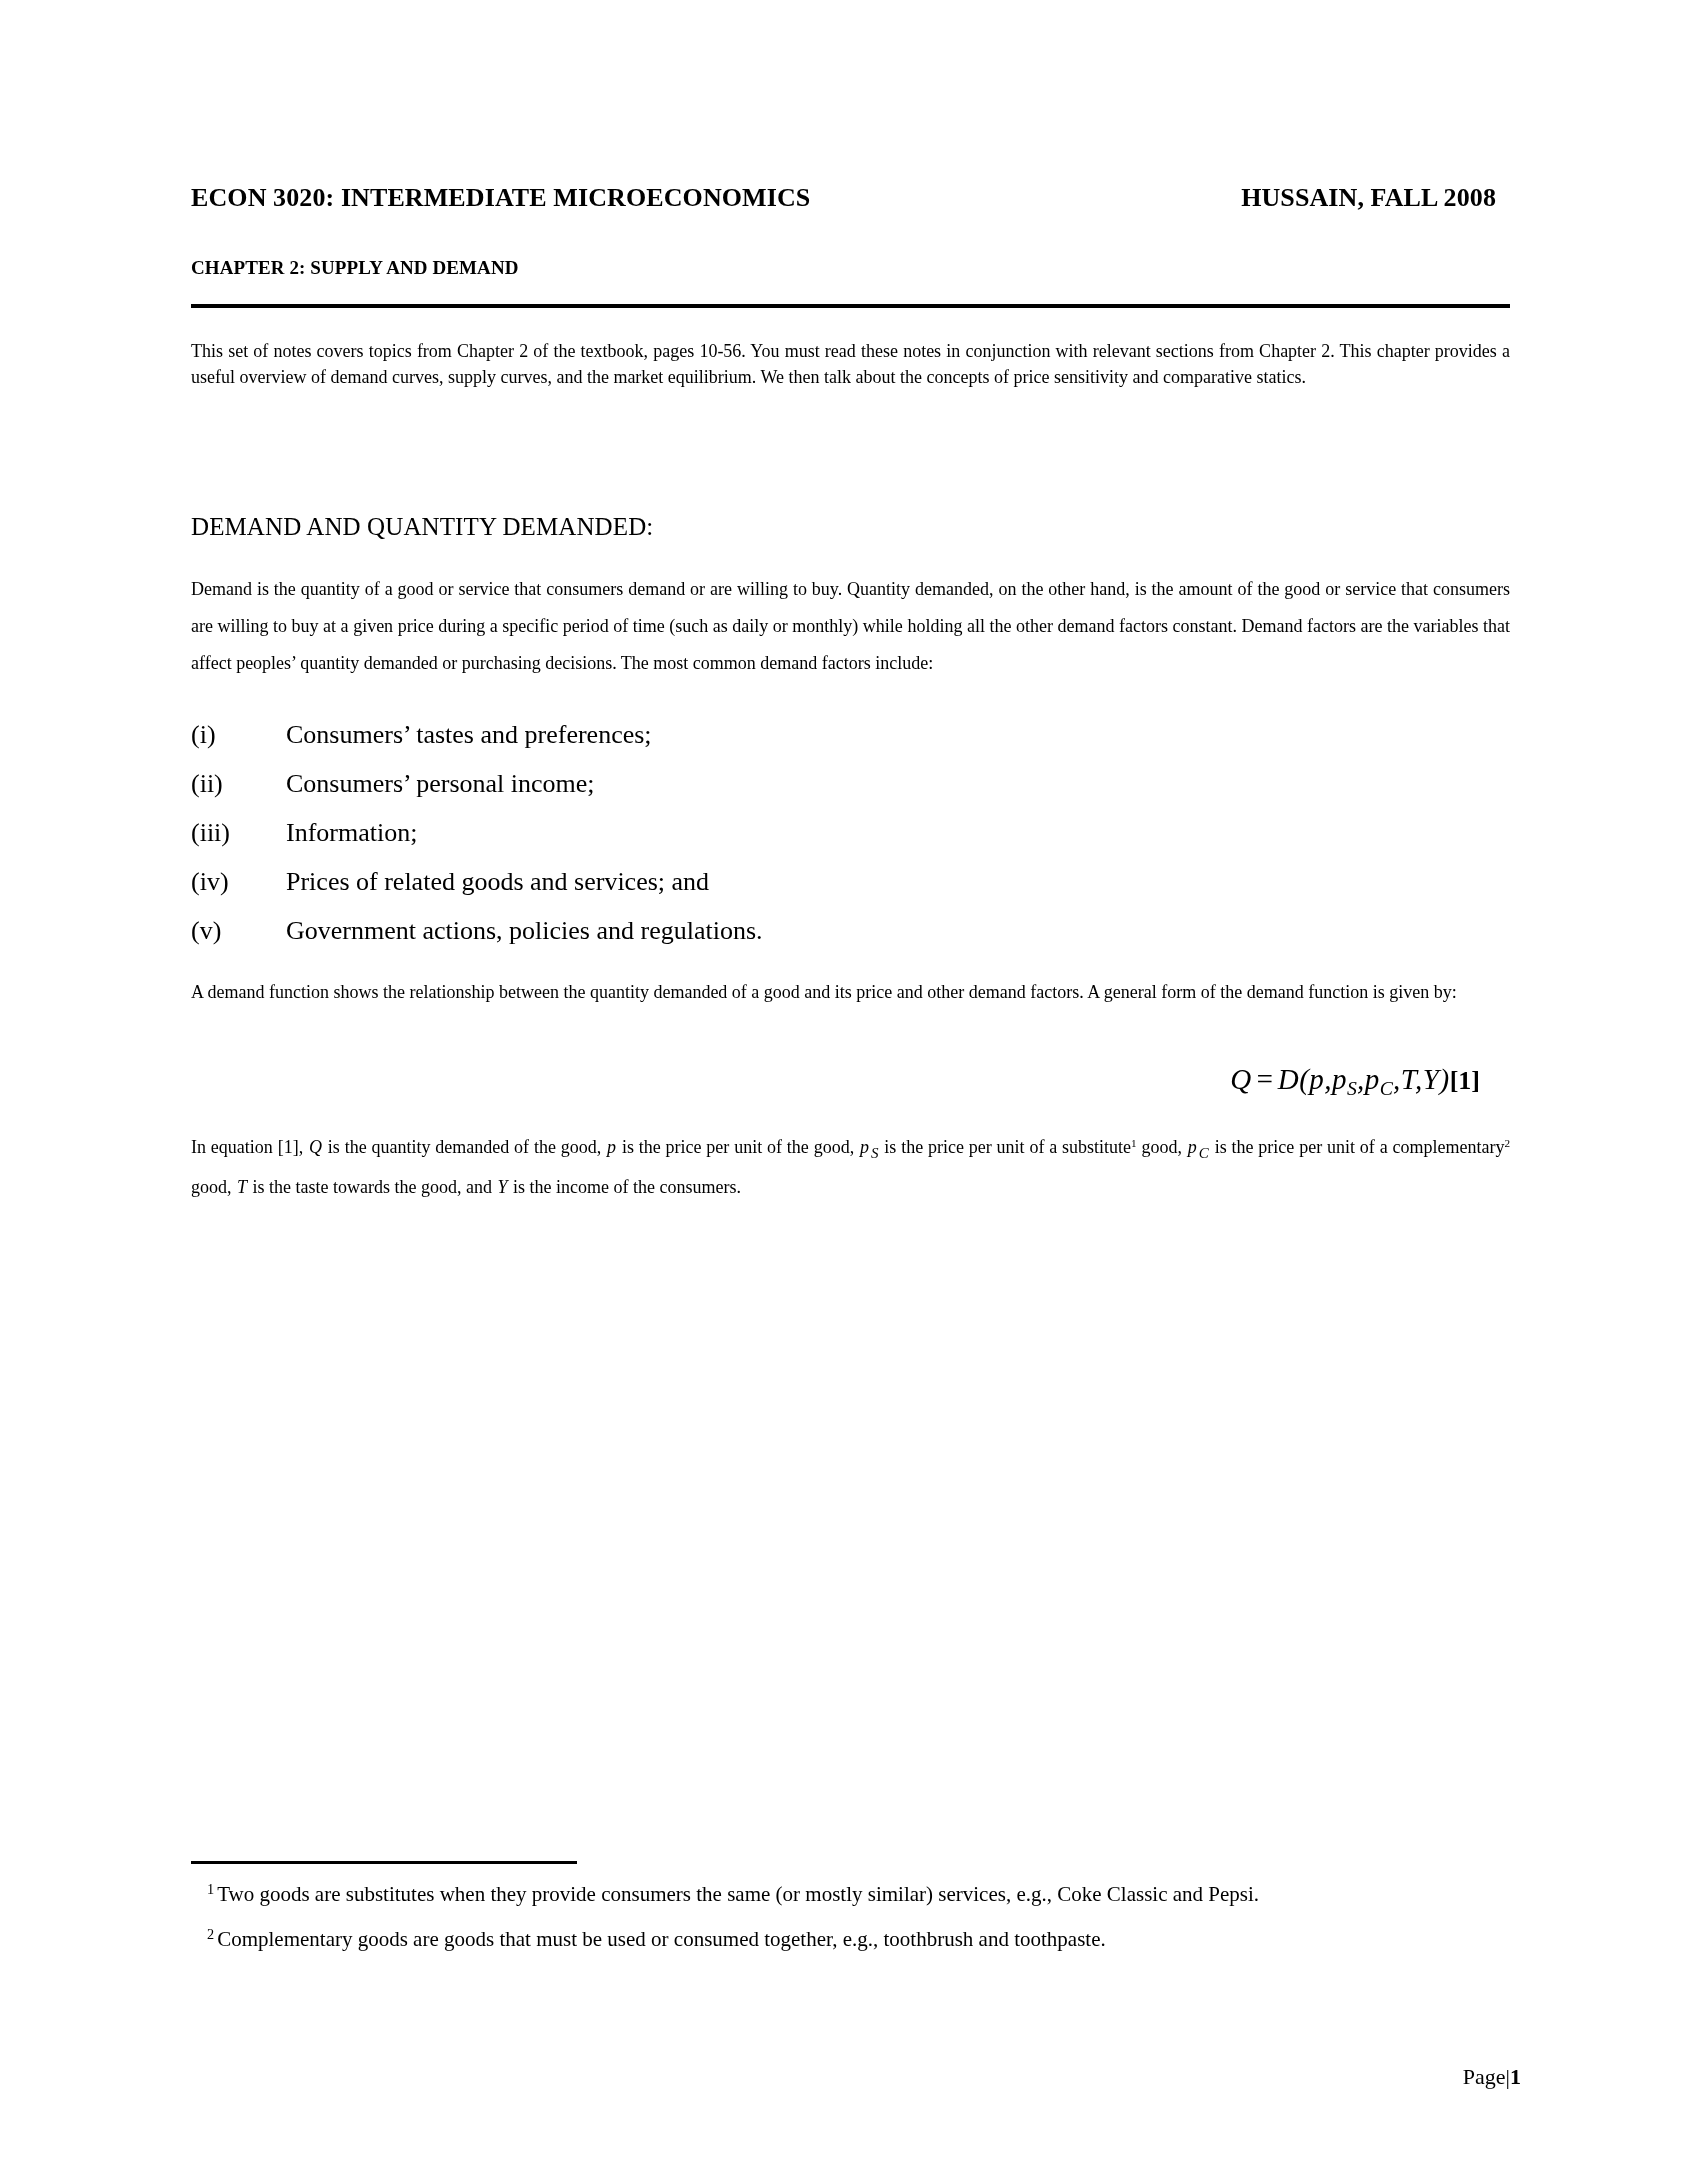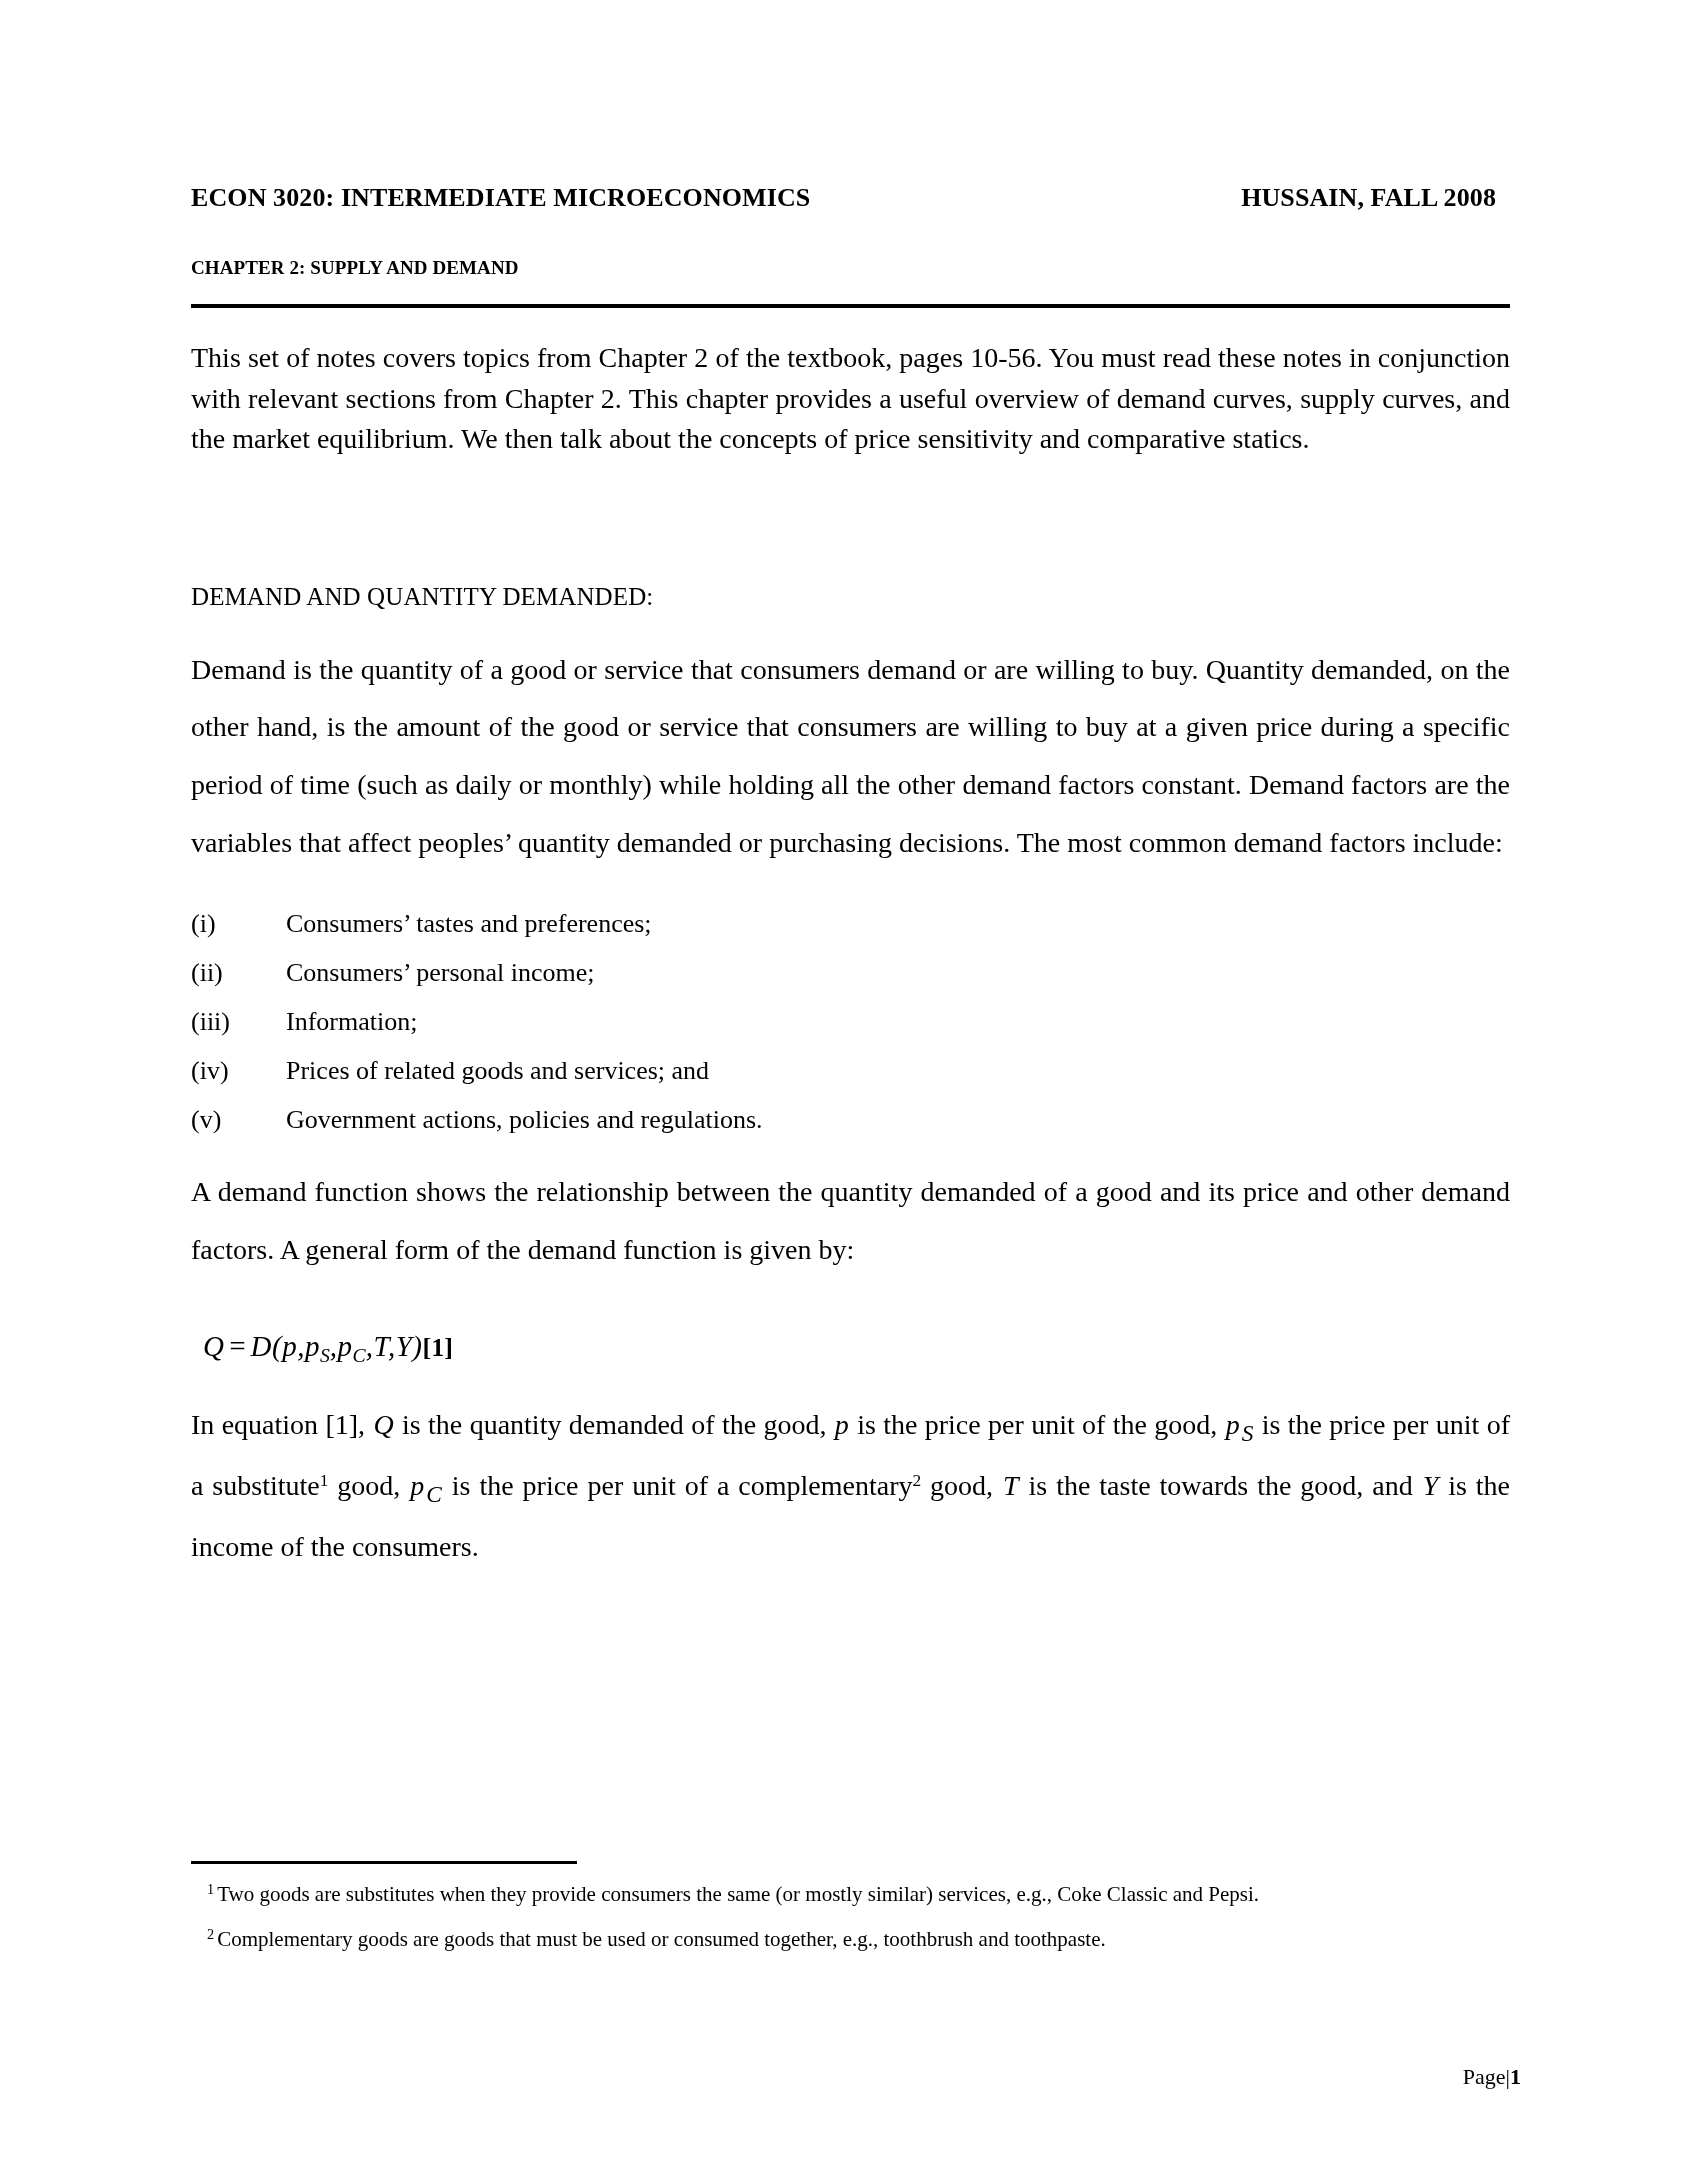--- a/index.html
+++ b/index.html
@@ -49,21 +49,21 @@
 
   .rule {
     border: 0;
     border-top: 4.5px solid #000;
     margin: 25px 0 0 0;
     width: 100%;
   }
 
   
   p.body {
-    font-size: 28px;
+    font-size: 18px;
     line-height: 1.45;
     text-align: justify;
     margin: 30px 0 0 0;
     text-justify: inter-word;
   }
   p.body.loose {
     line-height: 2.06;
   }
 
   
@@ -89,21 +89,21 @@
   .roman-list .marker {
     width: 95px;
     flex: 0 0 95px;
   }
   .roman-list .text { flex: 1 1 auto; }
 
   
   .equation-row {
     display: flex;
     align-items: baseline;
-    justify-content: flex-start;
+    justify-content: flex-end;
     margin: 51px 0 0 12px;
   }
   .equation {
     font-family: "Liberation Serif", "DejaVu Serif", serif;
     font-style: italic;
     font-size: 29px;
     white-space: nowrap;
     letter-spacing: 0.5px;
   }
   .equation .op {

